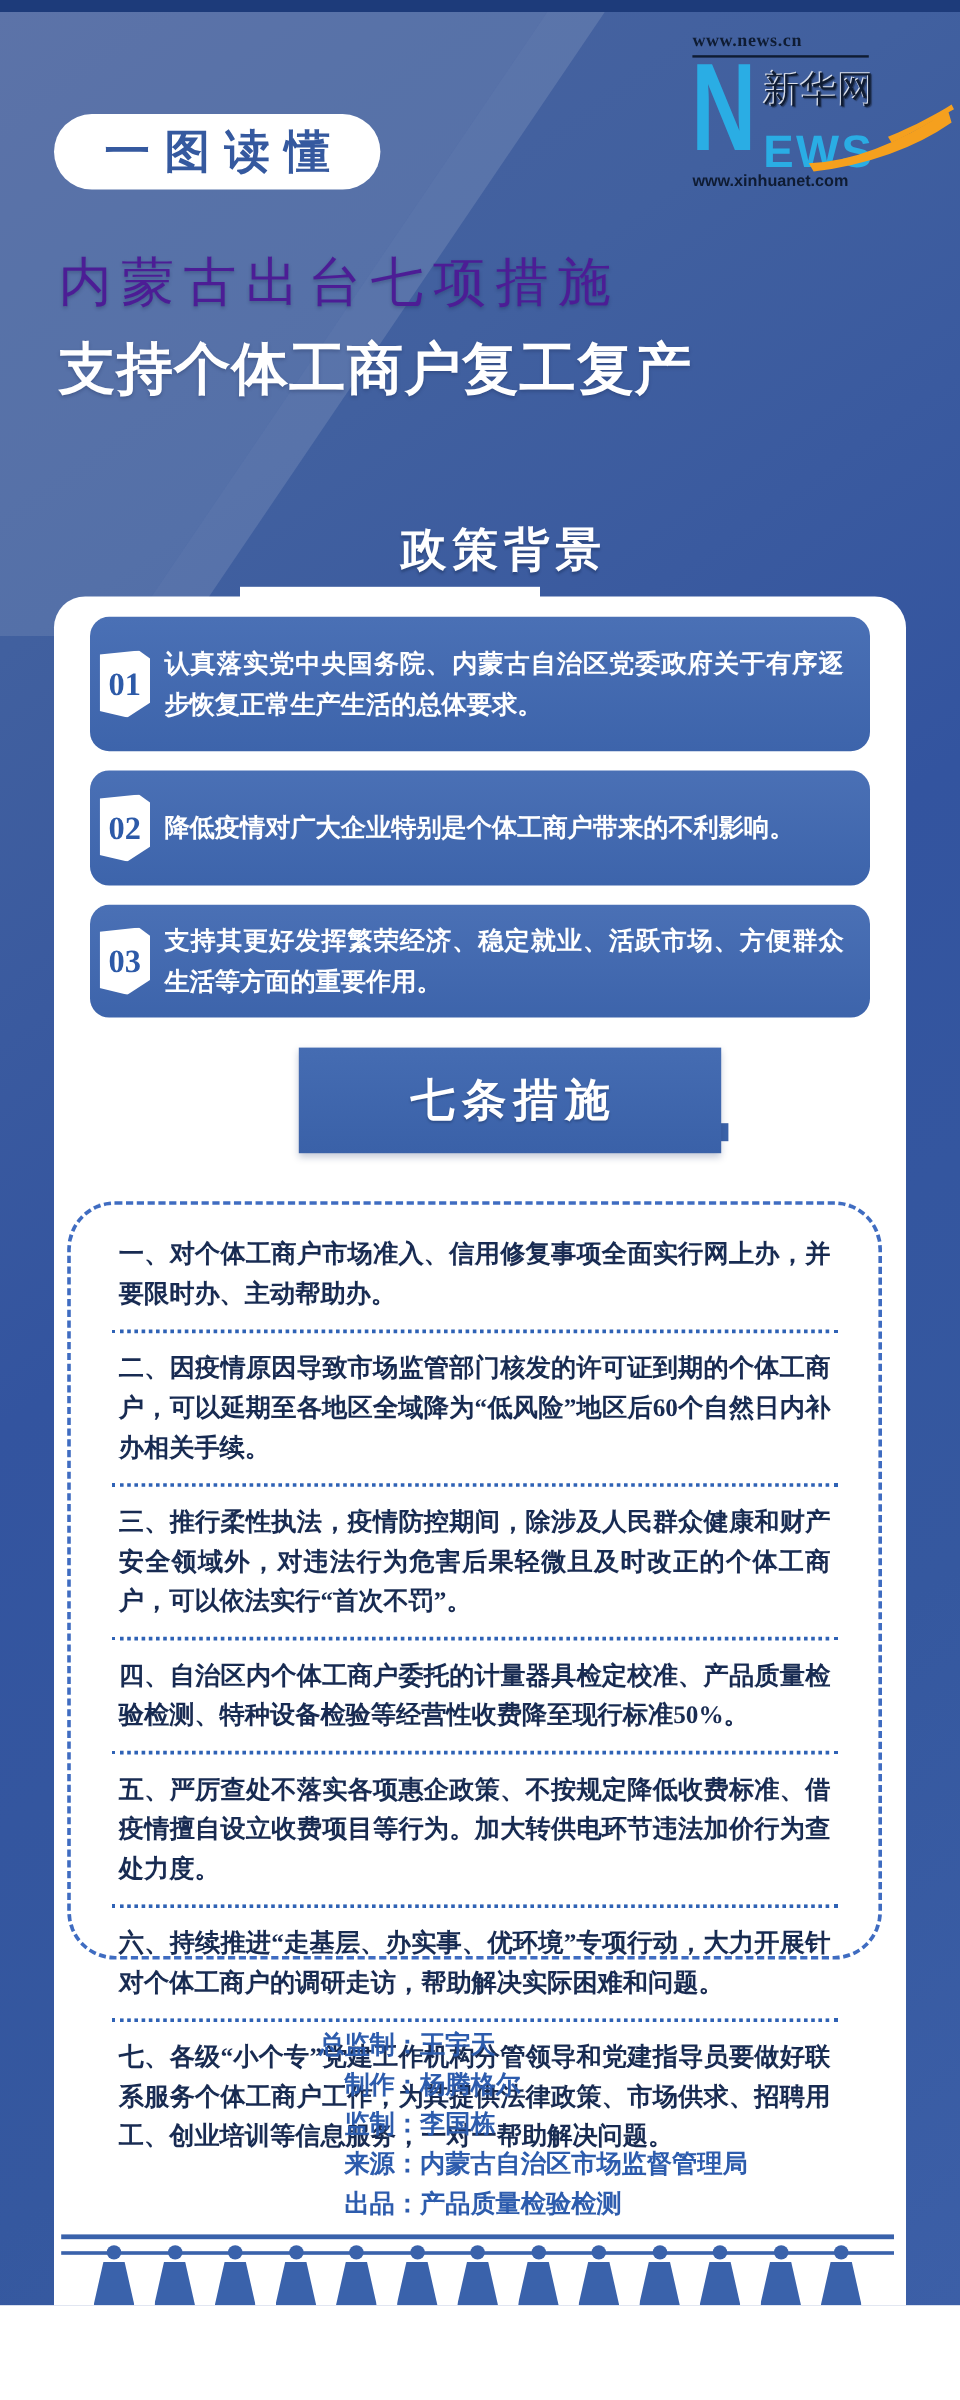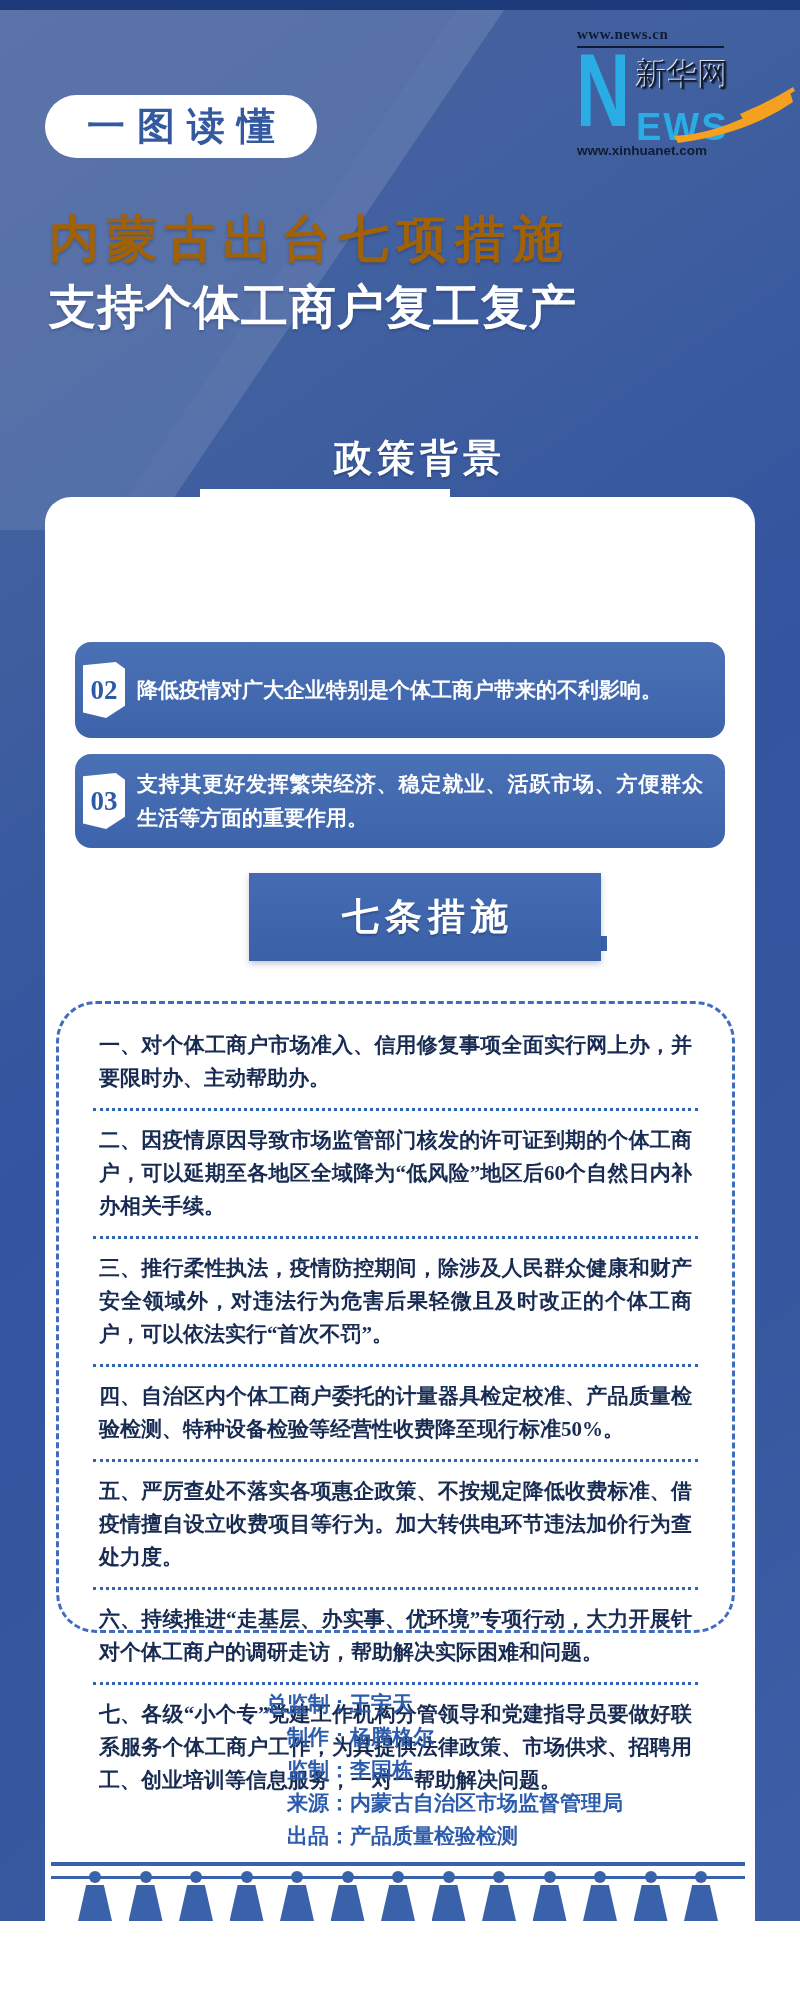--- a/index.html
+++ b/index.html
@@ -30,21 +30,21 @@
     position:absolute; left:45px; top:95px; width:272px; height:63px;
     background:#ffffff; border-radius:32px;
     display:flex; align-items:center; justify-content:center;
   }
   .badge-pill span {
     color:#35599f; font-size:38px; font-weight:bold;
     letter-spacing:12px; margin-right:-12px;
   }
   .title-line1 {
     position:absolute; left:49px; top:206px; width:720px;
-    color:#a16207; font-size:50px; font-weight:bold; letter-spacing:8px;
+    color:#4c1d95; font-size:44px; font-weight:normal; letter-spacing:8px;
     text-shadow:0 2px 3px rgba(10,25,60,.25);
   }
   .title-line2 {
     position:absolute; left:49px; top:276px; width:720px;
     color:#ffffff; font-size:47px; font-weight:bold; letter-spacing:1px;
     text-shadow:0 2px 3px rgba(10,25,60,.25);
   }
   
   .logo { position:absolute; left:570px; top:22px; width:230px; height:140px; }
   .logo .url-top {
@@ -192,20 +192,24 @@
   </div>
 
   <div class="title-line1">内蒙古出台七项措施</div>
   <div class="title-line2">支持个体工商户复工复产</div>
 
   <div class="sec-title-bg">政策背景</div>
 
   <div class="sheet-tab"></div>
   <div class="sheet">
 
+    <div class="pcard pcard1">
+      <div class="num-badge">01</div>
+      <div class="ptext">认真落实党中央国务院、内蒙古自治区党委政府关于有序逐步恢复正常生产生活的总体要求。</div>
+    </div>
 
     <div class="pcard pcard2">
       <div class="num-badge">02</div>
       <div class="ptext">降低疫情对广大企业特别是个体工商户带来的不利影响。</div>
     </div>
 
     <div class="pcard pcard3">
       <div class="num-badge">03</div>
       <div class="ptext">支持其更好发挥繁荣经济、稳定就业、活跃市场、方便群众生活等方面的重要作用。</div>
     </div>

